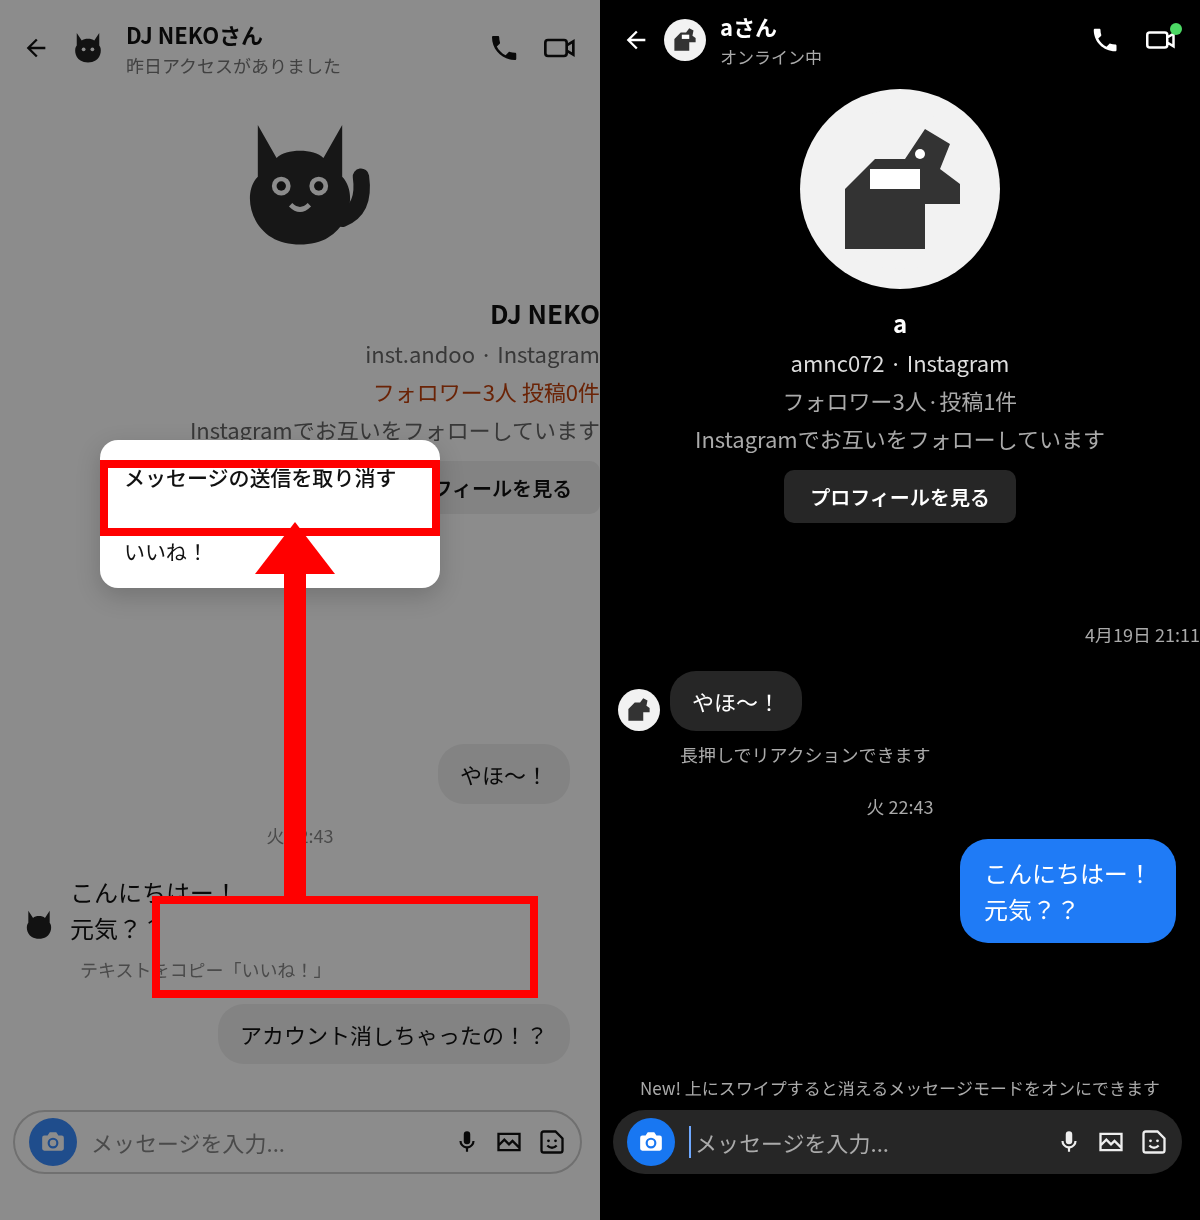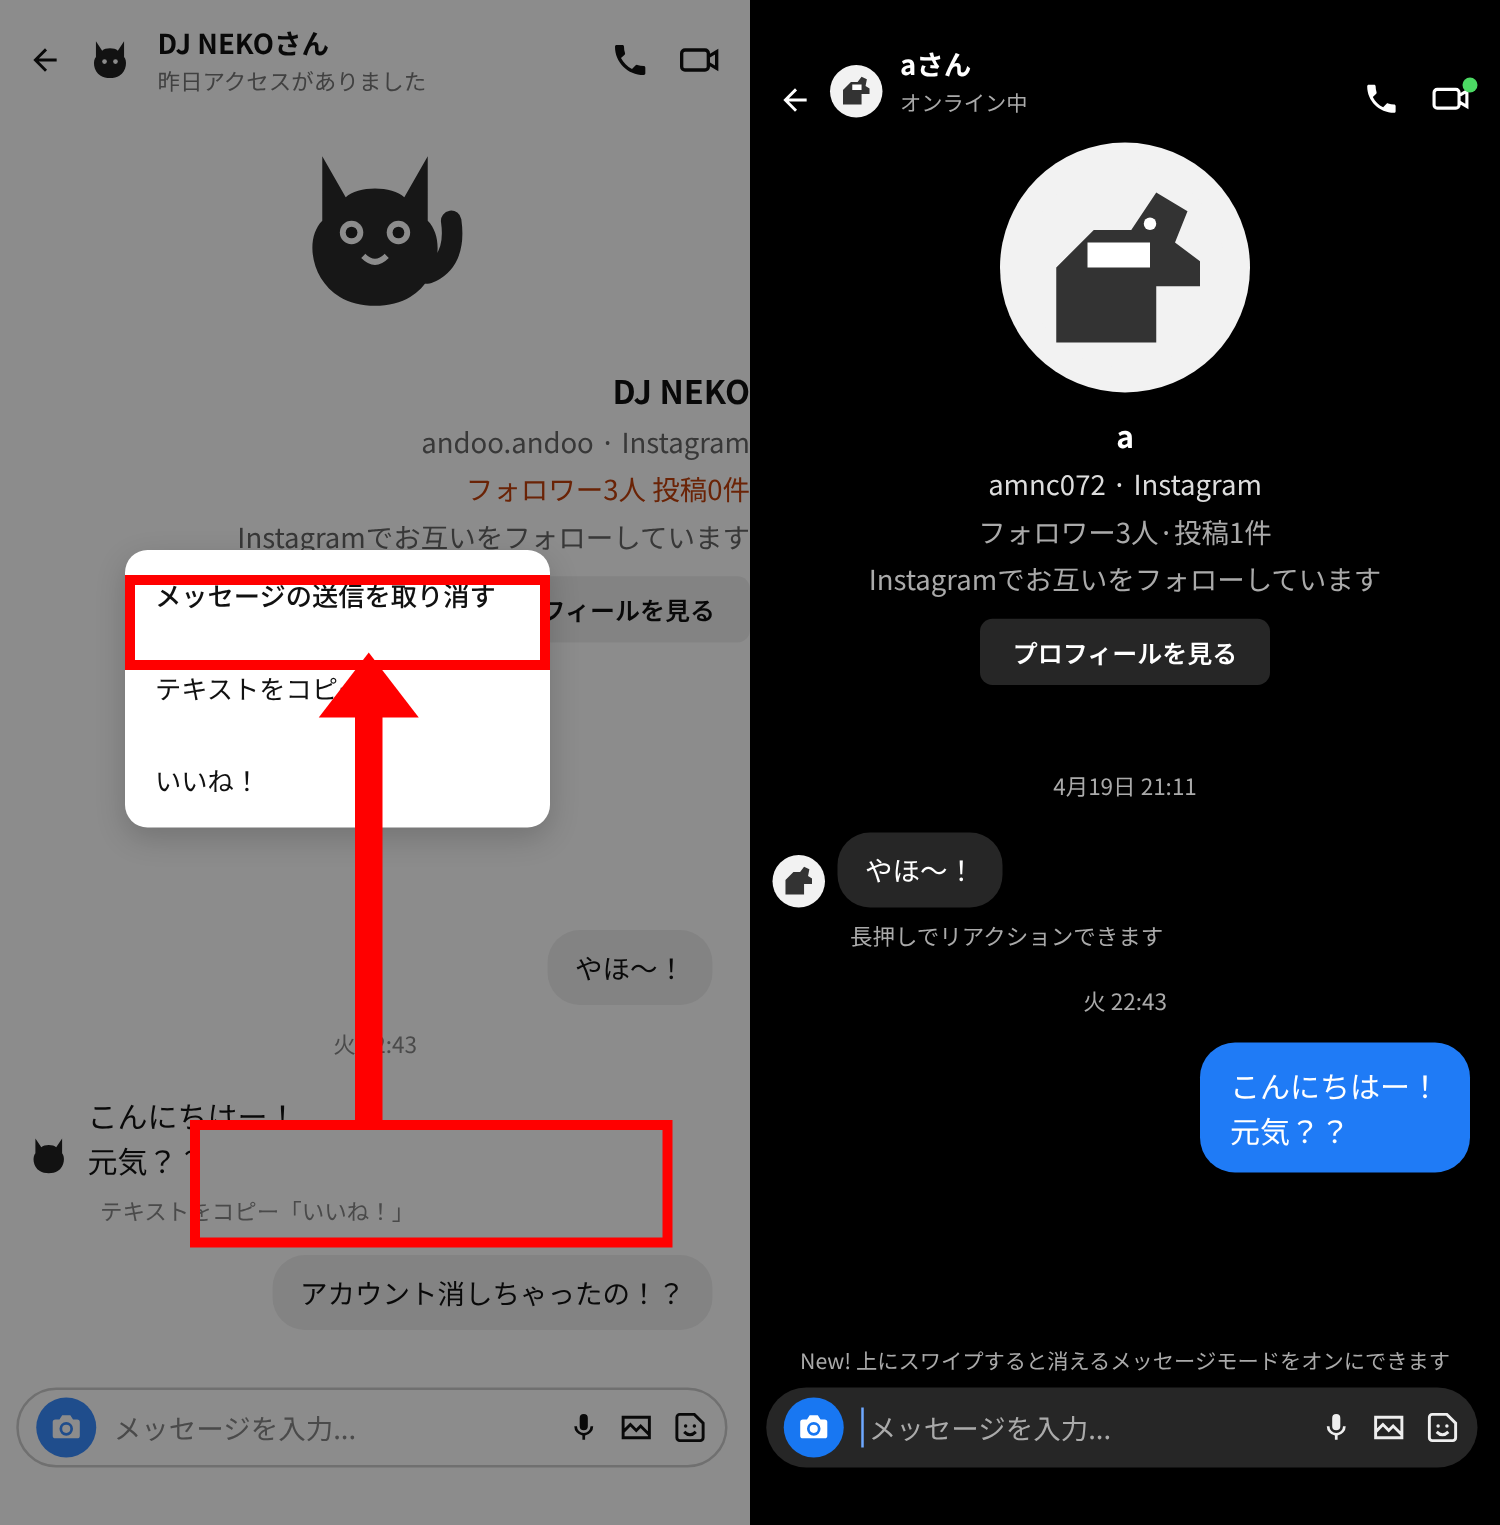--- a/index.html
+++ b/index.html
@@ -60,21 +60,21 @@
   .right .composer { background:#262626; }
   .right .composer .cam { background:#1877f2; }
   .composer .ph { flex:1; font-size:22px; }
   .left  .composer .ph { color:#888; }
   .right .composer .ph { color:#aaa; }
   .composer .cicon { font-size:26px; }
   .left  .composer .cicon { color:#222; }
   .right .composer .cicon { color:#eee; }
 
   
-  .r-header { display:flex; align-items:flex-end; gap:14px; padding: 10px 22px; margin-top: 25px; }
+  .r-header { display:flex; align-items:center; gap:14px; padding: 10px 22px; }
   .r-header .back { font-size:28px; color:#fff; }
   .r-header .ava-mini { width:42px; height:42px; border-radius:50%; background:#f2f2f2; display:flex; align-items:center; justify-content:center; }
   .r-header .titles { flex:1; }
   .r-header .name { font-size:22px; font-weight:700; color:#fff; }
   .r-header .sub  { font-size:17px; color:#aaa; margin-top:2px; }
   .r-header .hicon { font-size:28px; color:#fff; position:relative; }
   .dot { position:absolute; top:-2px; right:-4px; width:12px; height:12px; border-radius:50%; background:#4cd964; }
 
   .right .profile-block { text-align:center; }
   .right .big-ava { width:200px; height:200px; border-radius:50%; background:#f2f2f2; margin: 10px auto 0; display:flex; align-items:center; justify-content:center; }
@@ -134,21 +134,21 @@
         <path fill="#2b2b2b" d="M14 6 L22 20 C26 16 38 16 42 20 L50 6 L50 28 C56 34 54 48 44 54 C38 58 26 58 20 54 C10 48 8 34 14 28 Z"></path>
         <circle cx="24" cy="32" r="4" fill="#fff"></circle>
           <circle cx="40" cy="32" r="4" fill="#fff"></circle>
         <circle cx="24" cy="32" r="2" fill="#222"></circle>
           <circle cx="40" cy="32" r="2" fill="#222"></circle>
         <path d="M28 40 q4 4 8 0" stroke="#fff" stroke-width="2" fill="none"></path>
         <path d="M50 46 q10 -4 8 -18" stroke="#2b2b2b" stroke-width="7" fill="none" stroke-linecap="round"></path>
       </svg>
     </div>
     <div class="pname">DJ NEKO</div>
-    <div class="phand">andoo.andoo · Instagram</div>
+    <div class="phand">inst.andoo · Instagram</div>
     <div class="pstat">フォロワー3人 投稿0件</div>
     <div class="pmutual">Instagramでお互いをフォローしています</div>
     <div class="pbtn">プロフィールを見る</div>
   </div>
 
   <div style="height:230px"></div>
   <div class="msg-row-right">
     <span class="bubble-out-grey">やほ〜！</span>
   </div>
   <div class="ts-center" style="margin-top:18px;">火 22:43</div>
@@ -194,21 +194,20 @@
           <circle cx="15" cy="11" r="1.2" fill="#111"></circle>
           <path d="M8 15q4 4 8 0" stroke="#111" stroke-width="2" fill="none"></path>
         </svg>
     </div>
   </div>
 
   <div class="dim-overlay"></div>
 
   <div class="ctx">
     <div class="ctx-item">メッセージの送信を取り消す</div>
-    <div class="ctx-item">テキストをコピー</div>
     <div class="ctx-item">いいね！</div>
   </div>
 
   <div class="redbox red-top"></div>
   <div class="redbox red-bot"></div>
   <div class="arrow">
     <div class="head"></div>
       <div class="shaft"></div>
   </div>
 </div>
@@ -253,21 +252,21 @@
         <circle cx="40" cy="18" r="2" fill="#fff"></circle>
       </svg>
     </div>
     <div class="pname">a</div>
     <div class="phand">amnc072 · Instagram</div>
     <div class="pstat">フォロワー3人·投稿1件</div>
     <div class="pmutual">Instagramでお互いをフォローしています</div>
     <div class="pbtn">プロフィールを見る</div>
   </div>
 
-  <div class="ts-center" style="margin-top:68px;">4月19日 21:11</div>
+  <div class="ts-center" style="margin-top:98px;text-align:right;">4月19日 21:11</div>
 
   <div class="msg-row-left" style="margin-top:24px; padding-left:18px;">
     <div class="tiny-ava" style="background:#f2f2f2;">
       <svg width="34" height="34" viewBox="0 0 64 64">
           <path fill="#333" d="M12 52 12 30 24 18 34 18 40 10 48 14 46 24 52 28 52 36 40 36 40 52Z"></path>
         </svg>
     </div>
     <span class="bubble-in-dark">やほ〜！</span>
   </div>
   <div class="hint-dark" style="margin-top:10px;">長押しでリアクションできます</div>

